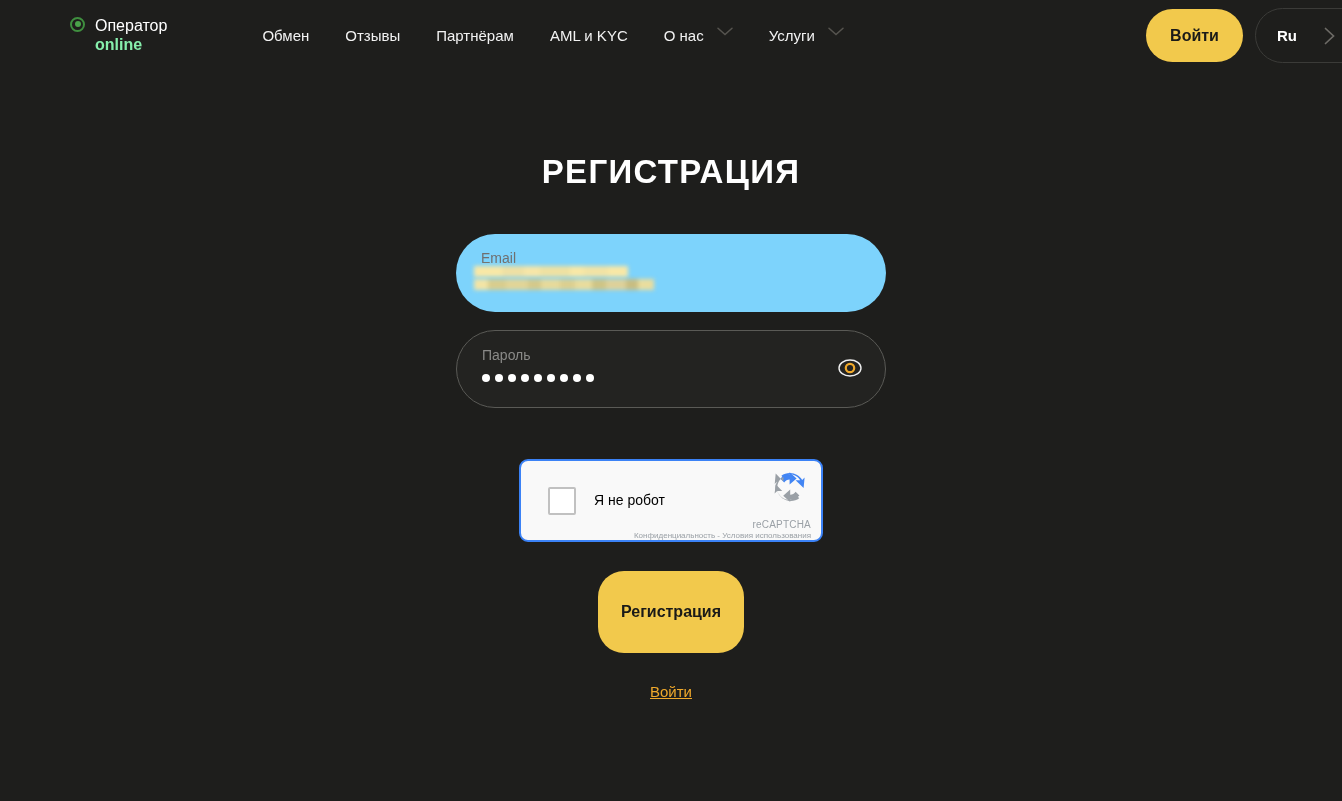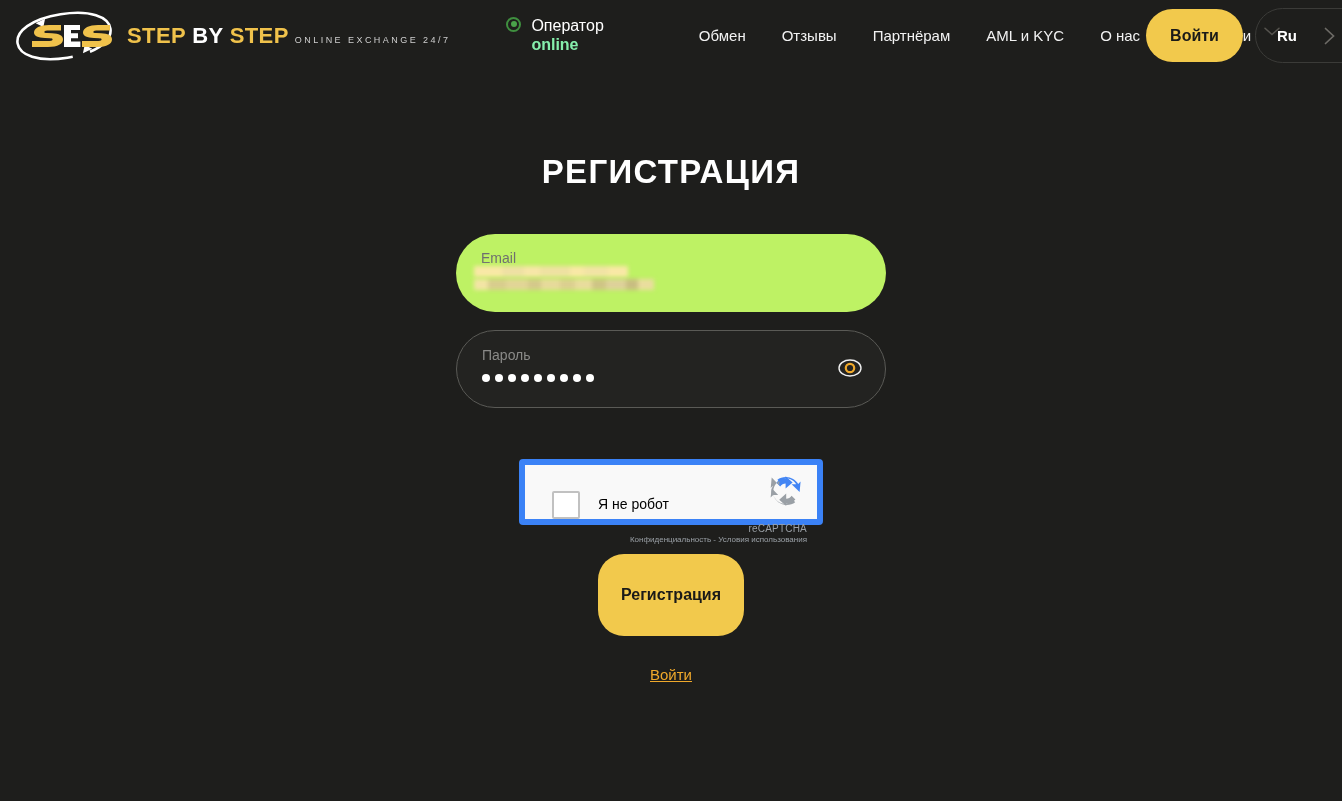--- a/index.html
+++ b/index.html
@@ -193,21 +193,21 @@
   .field-label {
     position: absolute;
     left: 25px;
     top: 16px;
     font-size: 14px;
     color: #8c8c8c;
     pointer-events: none;
   }
 
   .field.autofill {
-    background: #bef264;
+    background: #7dd3fc;
     border: none;
   }
   .field.autofill .field-label { color: #6f6f6f; }
 
   
   .redacted {
     position: absolute;
     left: 18px;
     top: 32px;
     width: 180px;
@@ -253,24 +253,24 @@
     cursor: pointer;
     padding: 0;
     display: flex;
     align-items: center;
     justify-content: center;
   }
 
   
   .recaptcha {
     width: 304px;
-    height: 66px;
+    height: 83px;
     background: #f9f9f9;
-    border: 6px solid #3b82f6;
-    border-radius: 4px;
+    border: 2px solid #3b82f6;
+    border-radius: 9px;
     margin-top: 33px;
     position: relative;
     font-family: "Liberation Sans", sans-serif;
   }
   .rc-check {
     position: absolute;
     left: 27px;
     top: 26px;
     width: 28px;
     height: 28px;
@@ -331,52 +331,20 @@
     color: #f0a92b;
     text-decoration: underline;
     cursor: pointer;
   }
 </style>
 </head>
 <body>
 
 <div class="header">
 
-  <div class="logo-block">
-    <span class="logo-mark">
-      <svg viewBox="0 0 100 50" width="100" height="50" aria-hidden="true">
-
-        <path d="M50 3 C20 3 3 13 3 25 C3 37 20 47 50 47 C80 47 97 37 97 25 C97 13 80 3 50 3 Z" fill="none" stroke="#ffffff" stroke-width="2.6" stroke-dasharray="118 18 118 18" transform="rotate(-9 50 25)"></path>
-
-        <path d="M24 8 L34 5 L31 13 Z" fill="#ffffff" transform="rotate(-9 50 25)"></path>
-        <path d="M76 42 L66 45 L69 37 Z" fill="#ffffff" transform="rotate(-9 50 25)"></path>
-
-        <path d="M35 14 C26 14 20 17 20 21.5 C20 25 24 26.5 31 27 L36 27.3 C38 27.4 38.6 27.8 38.6 28.4
-                 C38.6 29.4 36.6 30 33 30 L18 30 L18 36 L34 36 C44 36 49 33 49 28.3
-                 C49 24.6 45 22.7 38 22.3 L33 22 C31 21.9 30.3 21.5 30.3 20.9 C30.3 20 32.2 19.5 35.5 19.5
-                 L47 19.5 L47 14 Z" fill="#f0c24b"></path>
-
-        <path d="M50 14 L66 14 L66 19 L57 19 L57 22.2 L64 22.2 L64 27.3 L57 27.3 L57 30.6 L66.4 30.6
-                 L66.4 36 L50 36 Z" fill="#ffffff"></path>
-
-        <path d="M84 14 C75 14 69 17 69 21.5 C69 25 73 26.5 80 27 L85 27.3 C87 27.4 87.6 27.8 87.6 28.4
-                 C87.6 29.4 85.6 30 82 30 L68 30 L68 36 L83 36 C93 36 98 33 98 28.3
-                 C98 24.6 94 22.7 87 22.3 L82 22 C80 21.9 79.3 21.5 79.3 20.9 C79.3 20 81.2 19.5 84.5 19.5
-                 L96 19.5 L96 14 Z" fill="#f0c24b"></path>
-      </svg>
-    </span>
-    <span class="logo-text">
-      <span class="logo-title">
-        <span class="y">STEP</span>
-        <span class="w">BY</span>
-        <span class="y">STEP</span>
-      </span>
-      <span class="logo-sub">ONLINE EXCHANGE 24/7</span>
-    </span>
-  </div>
 
   <div class="operator">
     <span class="op-dot">
         <i></i>
       </span>
     <span class="op-labels">
       <div class="op-title">Оператор</div>
       <div class="op-state">online</div>
     </span>
   </div>

